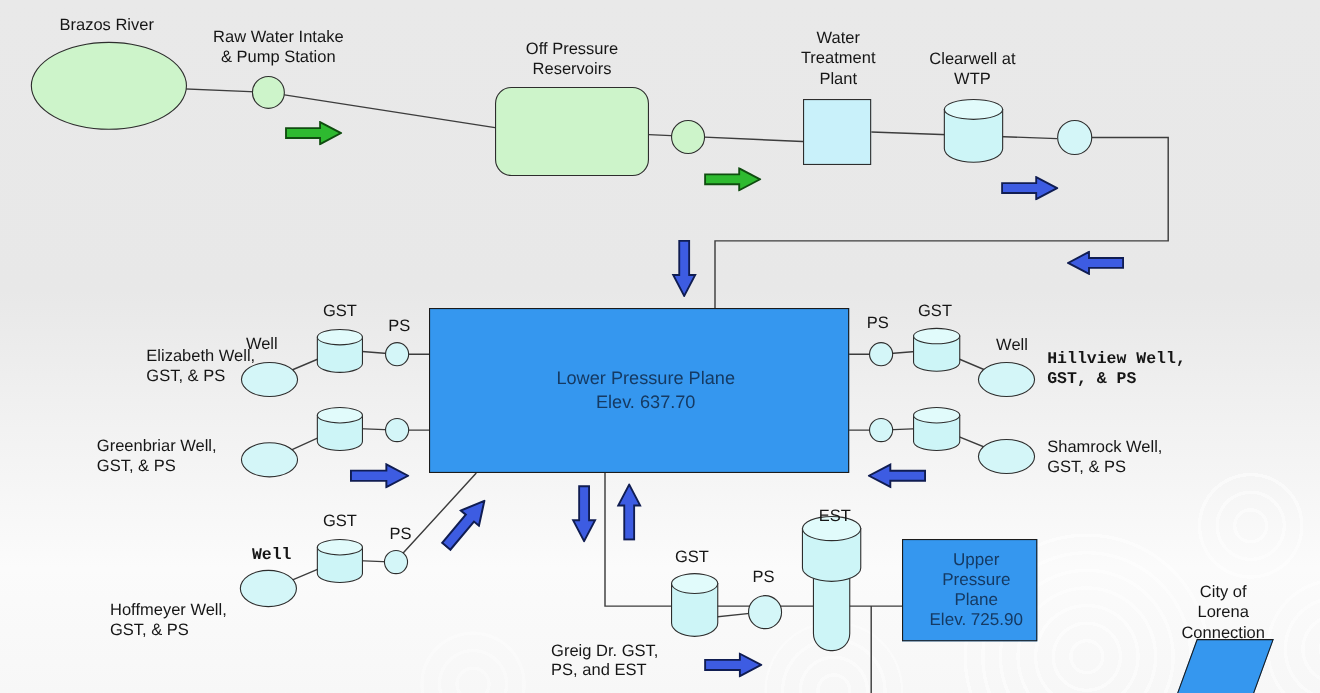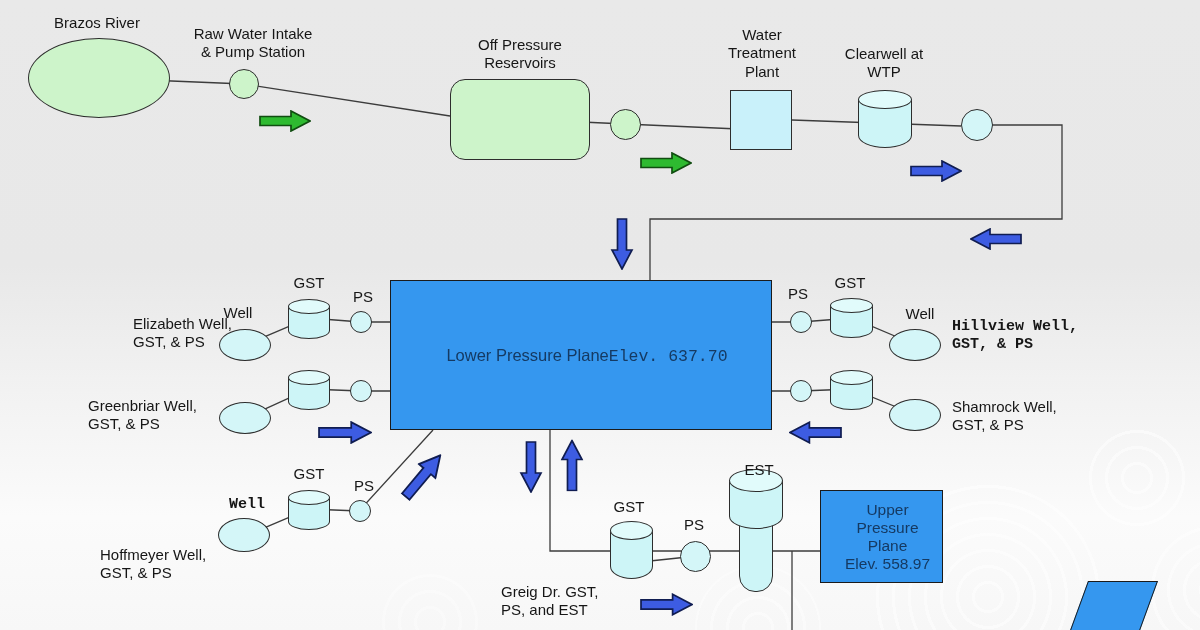--- a/index.html
+++ b/index.html
@@ -15,21 +15,21 @@
   .cyan{background:#d4f6f8;}
   .cyanlight{background:#c9f1fa;}
   .round{border-radius:50%;}
   .rrect{border-radius:15px;}
   .cyl{position:absolute;}
   .cyl .body{position:absolute;box-sizing:border-box;left:0;right:0;bottom:0;background:#cdf5f7;
     border:1.5px solid #2d2d2d;border-radius:0 0 50% 50% / 0 0 26% 26%;}
   .cyl .cap{position:absolute;box-sizing:border-box;left:0;right:0;top:0;background:#e1fbfb;
     border:1.5px solid #2d2d2d;border-radius:50%;}
   .plane{position:absolute;box-sizing:border-box;background:#3597ef;border:1.7px solid #1b1b1b;
-    color:#153a63;display:flex;flex-direction:row;align-items:center;justify-content:center;
+    color:#153a63;display:flex;flex-direction:column;align-items:center;justify-content:center;
     text-align:center;white-space:pre-line;padding-left:12px;}
   .lbl{position:absolute;font-size:15px;line-height:1.22;color:#161616;white-space:pre-line;
     text-align:center;transform:translateX(-50%);}
   .lbl.la{transform:none;text-align:left;}
   .lbl.b{font-weight:bold;font-family:Liberation Mono, monospace;}
   svg.arrow{position:absolute;overflow:visible;}
   .arrow.g{--af:#2eba30;--as:#104d10;}
   .arrow.b{--af:#3d5ce2;--as:#101d52;}
 </style>
 </head>
@@ -74,21 +74,21 @@
   <div class="shape green round" style="left:610px;top:109px;width:31px;height:31px;"></div>
   <div class="shape cyanlight" style="left:730px;top:90px;width:62px;height:60px;"></div>
   <div class="cyl" style="left:858px;top:90px;width:54px;height:58px;">
     <div class="body" style="top:9px;"></div>
       <div class="cap" style="height:19px;"></div>
   </div>
   <div class="shape cyan round" style="left:961px;top:109px;width:32px;height:32px;"></div>
 
   <div class="plane" style="left:390px;top:280px;width:382px;height:150px;font-size:16.5px;">
     <div>Lower Pressure Plane</div>
-    <div style="margin-top:3px;font-family:Liberation Mono, monospace;">Elev. 637.70</div>
+    <div style="margin-top:3px;">Elev. 637.70</div>
   </div>
 
   <div class="shape cyan round" style="left:219px;top:329px;width:52px;height:32px;"></div>
   <div class="cyl" style="left:288px;top:299px;width:42px;height:40px;">
     <div class="body" style="top:7px;"></div>
       <div class="cap" style="height:15px;"></div>
   </div>
   <div class="shape cyan round" style="left:350px;top:311px;width:22px;height:22px;"></div>
 
   <div class="shape cyan round" style="left:219px;top:402px;width:52px;height:32px;"></div>
@@ -127,21 +127,21 @@
   <div class="shape" style="left:739px;top:505px;width:34px;height:87px;background:#cdf5f7;border-radius:0 0 16px 16px;"></div>
   <div class="cyl" style="left:729px;top:469px;width:54px;height:60px;">
     <div class="body" style="top:11px;"></div>
       <div class="cap" style="height:23px;"></div>
   </div>
 
   <div class="plane" style="left:820px;top:490px;width:123px;height:93px;font-size:15.5px;">
     <div>Upper
 Pressure
 Plane
-Elev. 558.97</div>
+Elev. 725.90</div>
   </div>
 
   <div class="shape" style="left:1078px;top:581px;width:70px;height:55px;background:#3597ef;border:1.6px solid #1b1b1b;transform:skewX(-20deg);"></div>
 
   <svg class="arrow g" style="left:259px;top:110px;" width="52" height="22">
       <use href="#blockarrow"></use>
     </svg>
   <svg class="arrow g" style="left:640px;top:152px;" width="52" height="22">
       <use href="#blockarrow"></use>
     </svg>
@@ -203,14 +203,16 @@
   <div class="lbl" style="left:364px;top:477px;">PS</div>
   <div class="lbl" style="left:798px;top:285px;">PS</div>
   <div class="lbl" style="left:850px;top:274px;">GST</div>
   <div class="lbl" style="left:920px;top:305px;">Well</div>
   <div class="lbl" style="left:629px;top:498px;">GST</div>
   <div class="lbl" style="left:694px;top:516px;">PS</div>
   <div class="lbl" style="left:759px;top:461px;">EST</div>
 
   <div class="lbl la" style="left:501px;top:583px;">Greig Dr. GST,
 PS, and EST</div>
+  <div class="lbl" style="left:1112px;top:530px;">City of Lorena
+Connection</div>
 
 </div>
 
 </body></html>

